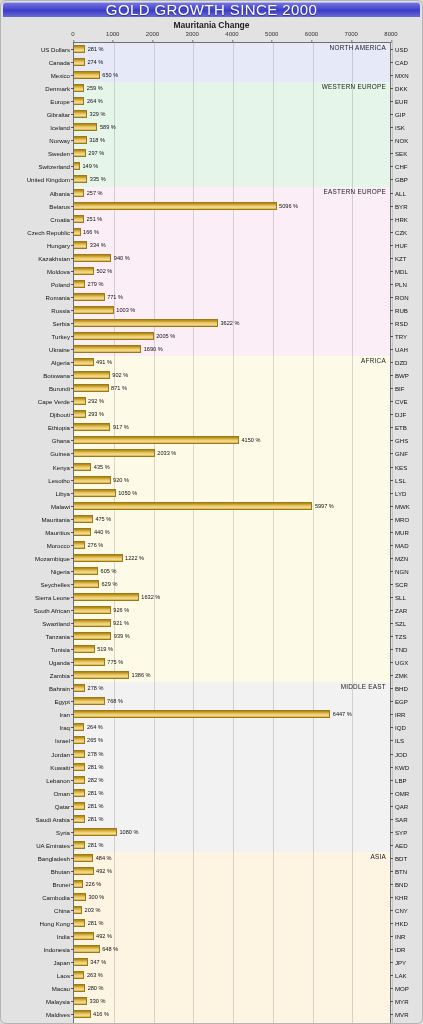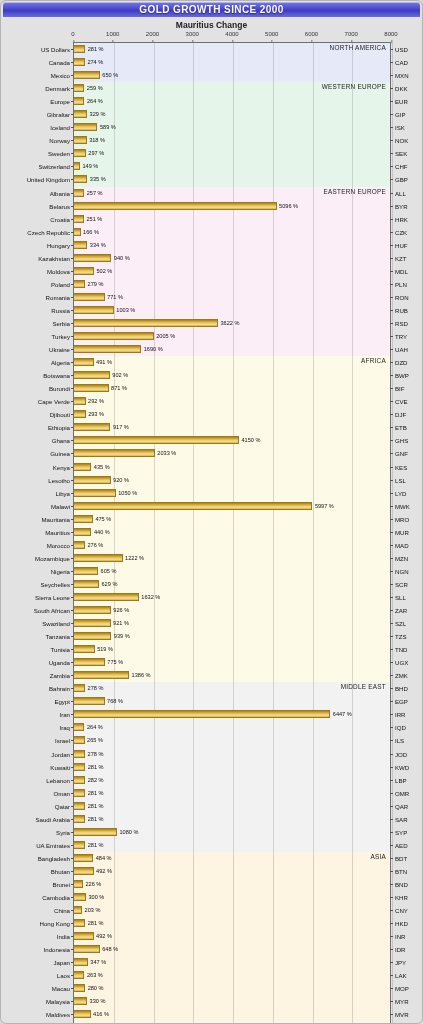--- a/index.html
+++ b/index.html
@@ -21,21 +21,21 @@
   
   #titlebar {
     height: 15px;
     margin: 1px 2px 0 2px;
     border-radius: 3px 3px 0 0;
     background: linear-gradient(to bottom,#7a7ae0 0%,#4a4ad2 45%,#3b3bc4 55%,#6a6ad8 100%);
     display: flex; align-items: center; justify-content: center;
     box-shadow: inset 0 1px 0 rgba(255,255,255,.45);
   }
   #titlebar .t {
-    font-size: 10px; font-weight: bold; color: #ffffff;
+    font-size: 15px; font-weight: normal; color: #ffffff;
     letter-spacing: .4px;
     text-shadow: 0 1px 1px rgba(0,0,0,.45);
     white-space: nowrap;
   }
   
   .axis-title {
     text-align: center;
     font-size: 8.5px; font-weight: bold; color: #222;
     padding: 3px 0 1px 0;
   }
@@ -112,21 +112,21 @@
 </style>
 </head>
 <body>
 
 <div id="app">
 
   <div id="titlebar">
     <span class="t">GOLD GROWTH SINCE 2000</span>
   </div>
 
-  <div class="axis-title">Mauritius Change</div>
+  <div class="axis-title">Mauritania Change</div>
 
   <div id="chart">
     <div class="tickrow" id="topticks" style="margin-left: 70px; width: 318px;">
         <div class="tick" style="left: 0px;">0<span class="tm"></span></div>
         <div class="tick" style="left: 39.75px;">1000<span class="tm"></span></div>
         <div class="tick" style="left: 79.5px;">2000<span class="tm"></span></div>
         <div class="tick" style="left: 119.25px;">3000<span class="tm"></span></div>
         <div class="tick" style="left: 159px;">4000<span class="tm"></span></div>
         <div class="tick" style="left: 198.75px;">5000<span class="tm"></span></div>
         <div class="tick" style="left: 238.5px;">6000<span class="tm"></span></div>

